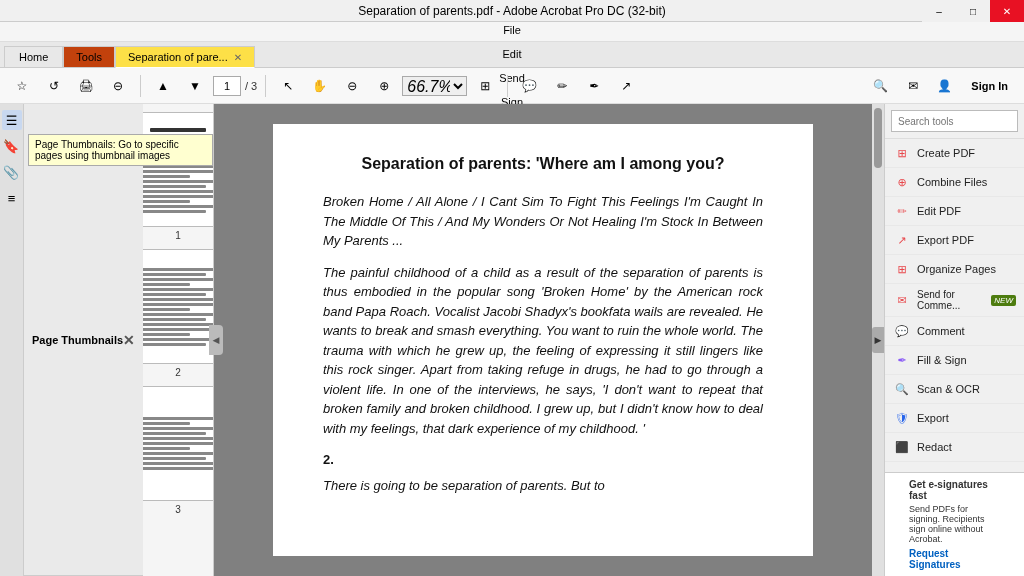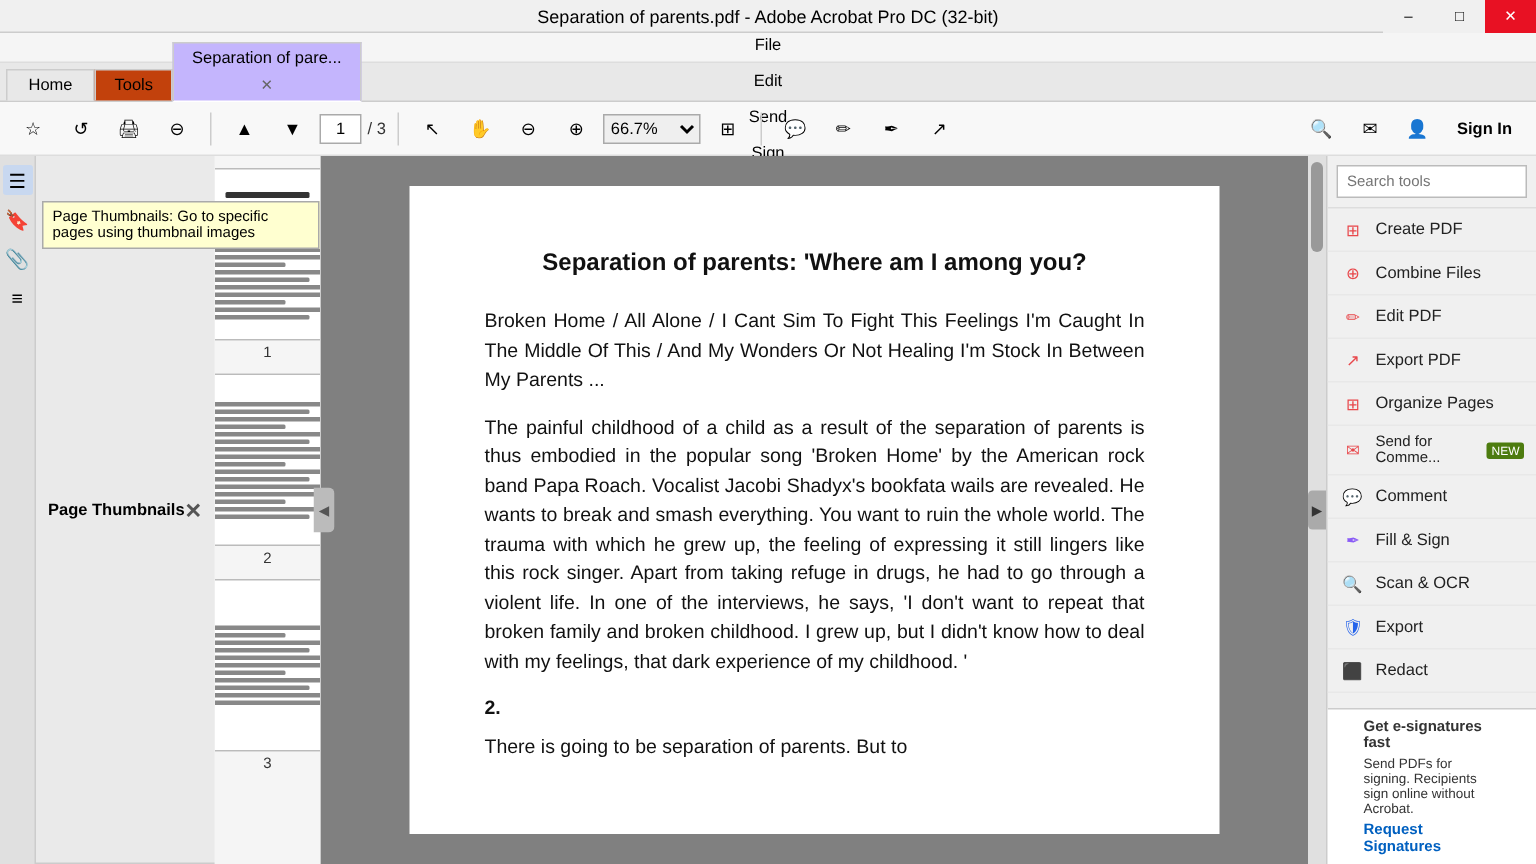--- a/index.html
+++ b/index.html
@@ -66,24 +66,23 @@
       font-size: 11px;
       border: 1px solid #ccc;
       border-bottom: none;
       background: #e8e8e8;
       cursor: pointer;
       display: flex;
       align-items: center;
       gap: 6px;
     }
     .tab.active {
-      background: #c4b5fd;
+      background: #fde047;
       border-bottom: 1px solid #fff;
       margin-bottom: -1px;
-      flex-direction: column;
     }
     .tab-home {
       padding: 4px 14px;
       font-size: 11px;
       background: #e8e8e8;
       border: 1px solid #ccc;
       border-bottom: none;
       cursor: pointer;
     }
     .tab-tools {
@@ -133,22 +132,23 @@
       font-size: 11px;
       background: white;
     }
     .page-count {
       font-size: 11px;
       color: #333;
     }
     .zoom-select {
       width: 65px;
       height: 20px;
-      font-size: 11px;
+      font-size: 16px;
       border: 1px solid #aaa;
+      font-style: italic;
     }
 
     
     #main {
       display: flex;
       height: calc(576px - 22px - 20px - 26px - 36px);
     }
 
     
     #left-panel {
@@ -250,35 +250,36 @@
       flex: 1;
       display: flex;
       justify-content: center;
       padding: 20px;
       overflow: hidden;
       position: relative;
     }
     #doc-page {
       width: 540px;
       background: white;
-      padding: 40px 50px;
+      padding: 28px 50px;
       font-size: 13px;
       line-height: 1.5;
       color: #111;
       overflow: hidden;
     }
     #doc-page h1 {
       font-size: 16px;
       font-weight: bold;
       text-align: center;
       margin-bottom: 16px;
     }
     #doc-page p {
       margin-bottom: 12px;
       text-align: justify;
+      font-style: italic;
     }
     #doc-page .section-num {
       font-weight: bold;
       margin-bottom: 6px;
       display: block;
     }
 
     
     #doc-scrollbar {
       width: 12px;
@@ -334,20 +335,21 @@
       align-items: center;
       justify-content: center;
       flex-shrink: 0;
     }
     .tool-badge-new {
       background: #4d7c0f;
       color: white;
       font-size: 8px;
       padding: 1px 3px;
       border-radius: 2px;
+      font-style: italic;
     }
 
     
     #promo-box {
       background: #fff;
       border-top: 1px solid #ccc;
       padding: 6px 24px;
       font-size: 9px;
       color: #333;
       margin-top: auto;

